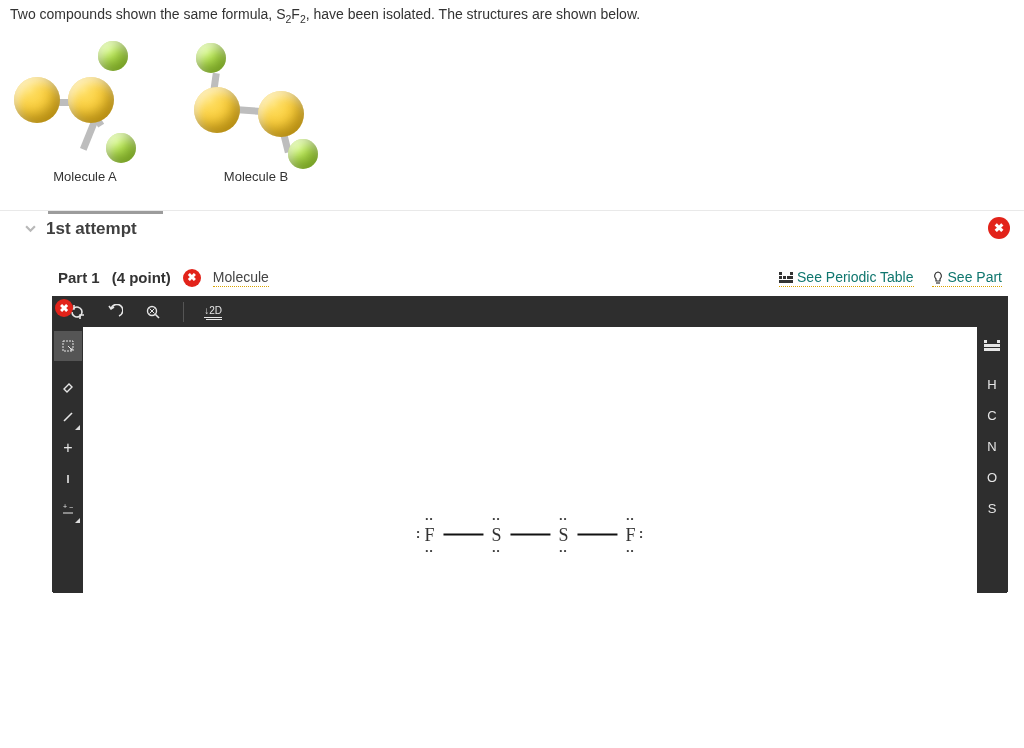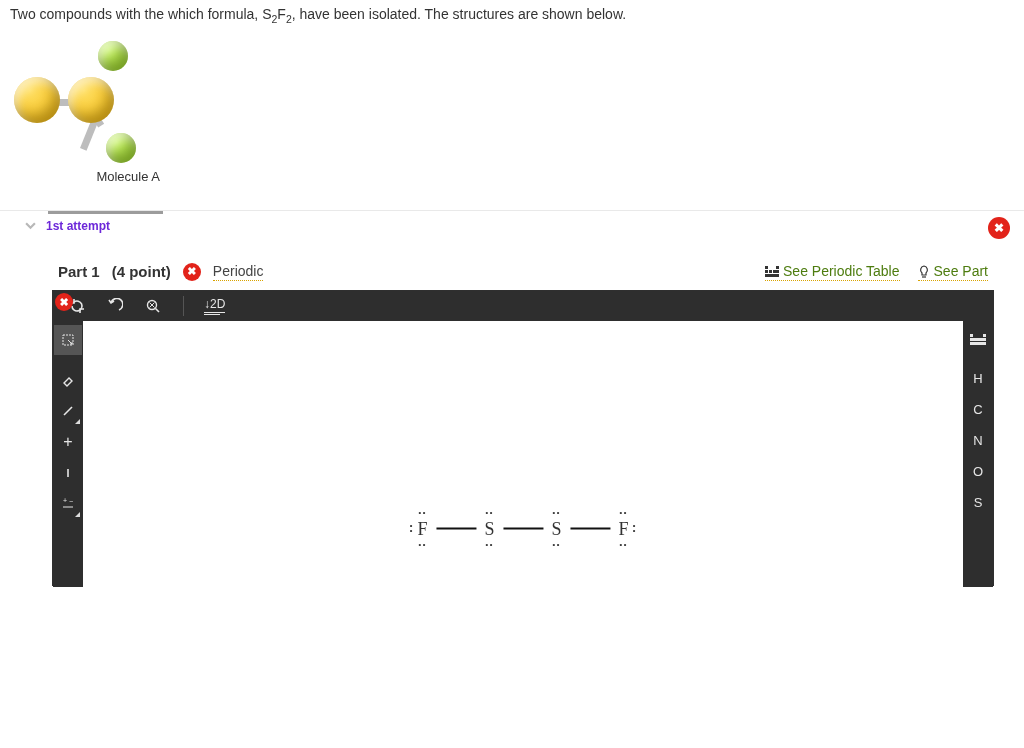--- a/index.html
+++ b/index.html
@@ -1,41 +1,41 @@
 <!DOCTYPE html>
 <html><head>
 <meta charset="utf-8">
 <style>
   *{box-sizing:border-box;margin:0;padding:0;}
   body{font-family:Arial,Helvetica,sans-serif;font-size:14px;color:#333;background:#fff;width:1024px;height:748px;overflow:hidden;}
   .question-block{padding:6px 10px 16px 10px;}
   .q-text{margin-bottom:10px;}
   sub{font-size:.75em;}
   .molecules{display:flex;gap:16px;align-items:flex-end;margin-top:4px;}
-  .mol{text-align:right;}
+  .mol{text-align:center;}
   .mol .cap{margin-top:4px;font-size:13px;}
   .atom{border-radius:50%;position:absolute;box-shadow:inset -6px -8px 12px rgba(0,0,0,.25),inset 4px 6px 10px rgba(255,255,255,.6);}
   .sulfur{width:46px;height:46px;background:radial-gradient(circle at 35% 30%,#ffe066,#f0b200);}
   .fluor{width:30px;height:30px;background:radial-gradient(circle at 35% 30%,#c8f26a,#8fcc1a);}
   .bond{position:absolute;background:#bdbdbd;}
   .divider{border-top:1px solid #e9e9e9;margin:10px 0 0 0;}
   .attempt-row{display:flex;align-items:center;padding:8px 10px 20px 25px;position:relative;}
   .attempt-row .chev{color:#b8b8b8;margin-right:10px;font-size:12px;}
-  .attempt-row h3{font-size:12px;font-weight:700;color:#6d28d9;}
+  .attempt-row h3{font-size:17px;font-weight:700;color:#404040;}
   .attempt-top-line{position:absolute;top:0;left:48px;width:115px;height:3px;background:#9c9c9c;}
   .red-circle{background:#e2231a;color:#fff;width:22px;height:22px;border-radius:50%;display:inline-flex;align-items:center;justify-content:center;font-weight:700;font-size:12px;}
   .red-circle.sm{width:18px;height:18px;font-size:11px;}
   .attempt-row .red-circle.big{position:absolute;right:14px;top:6px;}
-  .part-block{padding:0 30px 0 52px;}
+  .part-block{padding:0 16px 0 52px;}
   .part-head{display:flex;align-items:center;padding:10px 6px;border-bottom:1px solid #f0f0f0;gap:12px;}
   .part-head strong{font-size:15px;}
   .pts{font-weight:700;font-size:15px;}
   .feedback{color:#444;text-decoration:none;border-bottom:1.5px dotted #d9a300;padding-bottom:1px;}
   .head-right{margin-left:auto;display:flex;align-items:center;gap:18px;}
-  .link{color:#4d7c0f;border-bottom:1.5px dotted #d9a300;padding-bottom:1px;cursor:pointer;}
+  .link{color:#0f766e;border-bottom:1.5px dotted #d9a300;padding-bottom:1px;cursor:pointer;}
   .ic{display:inline-block;vertical-align:middle;margin-right:4px;}
   .instr{padding:14px 0 6px 0;line-height:1.4;}
   
   .editor-wrap{position:relative;margin-top:-2px;}
   .editor-err{position:absolute;left:3px;top:3px;z-index:3;}
   .editor{border:1px solid #2f2f2f;background:#fff;height:296px;}
   .top-toolbar{display:flex;align-items:center;background:#2e2e2e;height:30px;padding:0 16px;gap:20px;color:#e6e6e6;}
   .top-toolbar .tb{width:18px;text-align:center;cursor:pointer;}
   .main-area{display:flex;height:266px;}
   .left-bar{width:30px;background:#2e2e2e;display:flex;flex-direction:column;align-items:center;padding-top:4px;gap:1px;}
@@ -53,38 +53,50 @@
   .dots.bot{bottom:0;left:50%;transform:translateX(-50%);}
   .dots.l{left:-6px;top:50%;transform:translateY(-50%);}
   .dots.r{right:-6px;top:50%;transform:translateY(-50%);}
   svg{display:block;}
 </style>
 </head>
 <body>
 
 <div class="question-block">
   <p class="q-text">
-    <span>Two compounds with the which formula, </span><span>S</span><sub>2</sub><span>F</span><sub>2</sub><span>, have been isolated. The structures are shown below.</span>
+    <span>Two compounds shown the same formula, </span><span>S</span><sub>2</sub><span>F</span><sub>2</sub><span>, have been isolated. The structures are shown below.</span>
   </p>
 
   <div class="molecules">
 
     <div class="mol">
       <div style="position:relative;width:150px;height:130px;">
         <div class="bond" style="left:22px;top:64px;width:52px;height:7px;"></div>
         <div class="bond" style="left:76px;top:50px;width:7px;height:44px;transform:rotate(-32deg);"></div>
         <div class="bond" style="left:78px;top:72px;width:7px;height:44px;transform:rotate(22deg);"></div>
         <div class="atom sulfur" style="left:4px;top:42px;"></div>
         <div class="atom sulfur" style="left:58px;top:42px;"></div>
         <div class="atom fluor" style="left:88px;top:6px;"></div>
         <div class="atom fluor" style="left:96px;top:98px;"></div>
       </div>
       <div class="cap">Molecule A</div>
     </div>
 
+    <div class="mol">
+      <div style="position:relative;width:160px;height:130px;">
+        <div class="bond" style="left:34px;top:38px;width:7px;height:40px;transform:rotate(8deg);"></div>
+        <div class="bond" style="left:44px;top:72px;width:56px;height:7px;transform:rotate(4deg);"></div>
+        <div class="bond" style="left:104px;top:78px;width:7px;height:40px;transform:rotate(-14deg);"></div>
+        <div class="atom fluor" style="left:20px;top:8px;"></div>
+        <div class="atom sulfur" style="left:18px;top:52px;"></div>
+        <div class="atom sulfur" style="left:82px;top:56px;"></div>
+        <div class="atom fluor" style="left:112px;top:104px;"></div>
+      </div>
+      <div class="cap">Molecule B</div>
+    </div>
   </div>
 </div>
 
 <div class="divider"></div>
 
 <div class="attempt-row">
   <div class="attempt-top-line"></div>
   <span class="chev">
     <svg width="11" height="11" viewBox="0 0 10 10">
         <path d="M1 3 L5 7 L9 3" fill="none" stroke="#b8b8b8" stroke-width="2"></path>
@@ -92,21 +104,21 @@
   </span>
   <h3>1st attempt</h3>
   <span class="red-circle big">✖</span>
 </div>
 
 <div class="part-block">
   <div class="part-head">
     <strong>Part 1</strong>
     <span class="pts">(4 point)</span>
     <span class="red-circle sm">✖</span>
-    <a class="feedback">Periodic</a>
+    <a class="feedback">Molecule</a>
     <div class="head-right">
       <span class="link">
         <span class="ic">
           <svg width="14" height="12" viewBox="0 0 14 12">
               <rect x="0" y="0" width="3" height="3" fill="#333"></rect>
               <rect x="11" y="0" width="3" height="3" fill="#333"></rect>
               <rect x="0" y="4" width="3" height="3" fill="#333"></rect>
               <rect x="4" y="4" width="3" height="3" fill="#333"></rect>
               <rect x="8" y="4" width="3" height="3" fill="#333"></rect>
               <rect x="11" y="4" width="3" height="3" fill="#333"></rect>
@@ -145,21 +157,21 @@
         </span>
         <span class="tb">
           <svg width="16" height="16" viewBox="0 0 16 16">
               <circle cx="7" cy="7" r="4.5" fill="none" stroke="#e6e6e6" stroke-width="1.4"></circle>
               <line x1="10.5" y1="10.5" x2="14" y2="14" stroke="#e6e6e6" stroke-width="1.6"></line>
               <line x1="4.5" y1="4.5" x2="9.5" y2="9.5" stroke="#e6e6e6" stroke-width="1"></line>
               <line x1="9.5" y1="4.5" x2="4.5" y2="9.5" stroke="#e6e6e6" stroke-width="1"></line>
             </svg>
         </span>
         <span style="width:1px;height:20px;background:#555;"></span>
-        <span class="tb" style="font-size:12px;display:flex;flex-direction:column;align-items:flex-start;gap:1px;">
+        <span class="tb" style="font-size:10px;display:flex;flex-direction:column;align-items:flex-end;gap:1px;">
           <span style="border-bottom:1px solid #e6e6e6;padding-bottom:1px;">↓<span>2D</span></span>
           <span style="width:16px;border-top:1px solid #e6e6e6;"></span>
         </span>
       </div>
 
       <div class="main-area">
         <div class="left-bar">
           <div class="btn sel">
             <svg width="14" height="14" viewBox="0 0 14 14">
                 <rect x="2" y="2" width="10" height="10" fill="none" stroke="#e6e6e6" stroke-dasharray="2 1"></rect>

